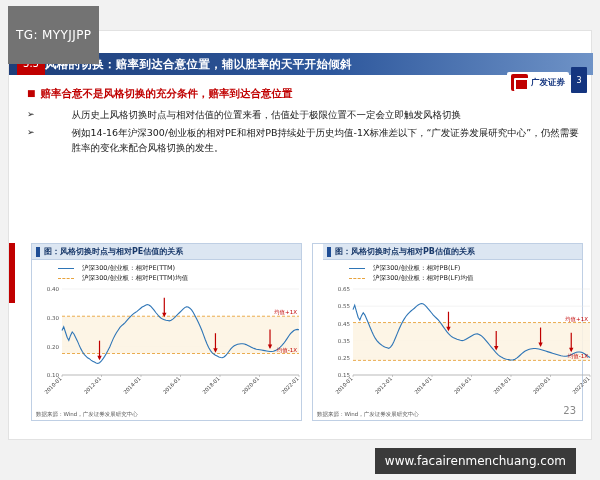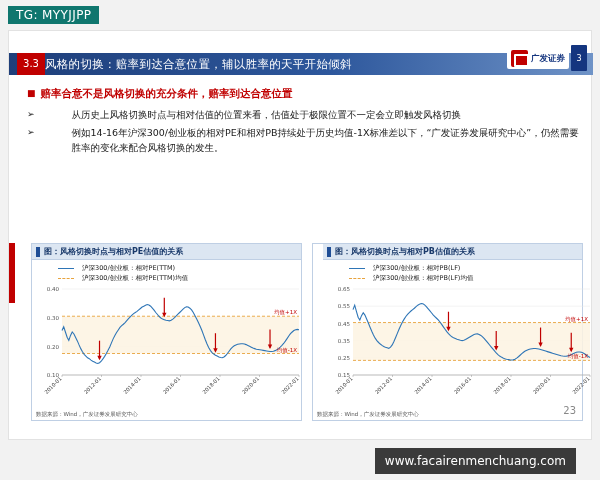--- a/index.html
+++ b/index.html
@@ -16,23 +16,23 @@
     background:#f2f2f2;
   }
   .slide {
     position:absolute; left:8px; top:30px; width:584px; height:410px;
     background:#ffffff;
     border:1px solid #e2e2e2;
   }
   
   .tg-tag {
     position:absolute; left:8px; top:6px;
-    background:#0f766e; color:#ffffff;
+    background:#737373; color:#ffffff;
     font-size:12px; line-height:18px;
-    padding:0 8px;
+    padding:20px 8px;
     letter-spacing:0.4px;
     z-index:40;
   }
   
   .wm {
     position:absolute; right:24px; bottom:6px;
     background:#3a3a3a; color:#ffffff;
     font-size:12px; line-height:20px;
     padding:3px 10px;
     z-index:40;
@@ -44,26 +44,26 @@
     background:linear-gradient(to right,#1f3f7a 0%, #2d579c 55%, #6f93c7 100%);
   }
   .hdr-num {
     position:absolute; left:8px; top:22px; width:28px; height:22px;
     background:#c00000; color:#fff;
     font-size:10px; text-align:center; line-height:22px;
     z-index:5;
   }
   .hdr-title {
     position:absolute; left:36px; top:22px; height:14px;
-    line-height:22px; color:#ffffff; font-size:11.5px; font-weight:normal;
+    line-height:22px; color:#ffffff; font-size:11.5px; font-weight:bold;
     z-index:5; letter-spacing:0.3px;
   }
   .logo {
-    position:absolute; right:4px; top:12px; height:30px; width:118px;
-    z-index:6; display:flex; align-items:center; justify-content:flex-end;
+    position:absolute; right:4px; top:32px; height:30px; width:118px;
+    z-index:6; display:flex; align-items:flex-end; justify-content:flex-end;
   }
   .logo-box {
     background:#ffffff; border-radius:2px; padding:2px 4px;
     display:flex; align-items:center; gap:3px;
   }
   .logo-mark {
     width:17px; height:17px; background:#c00000; border-radius:2px;
     position:relative;
   }
   .logo-mark::after{

